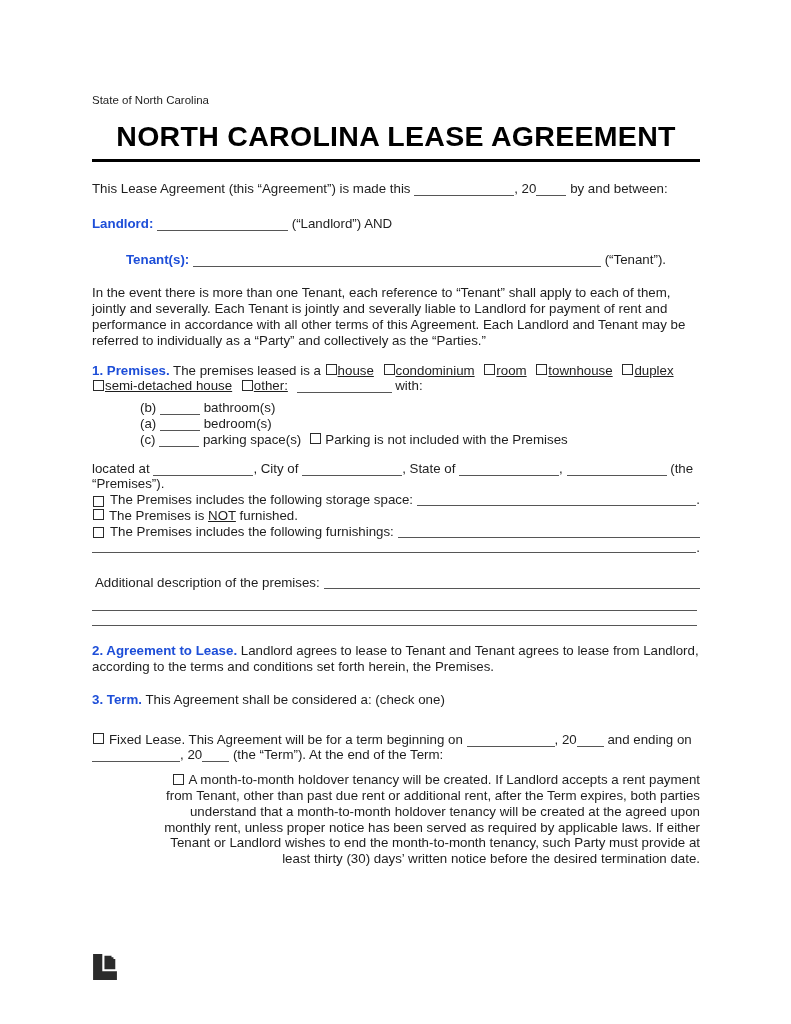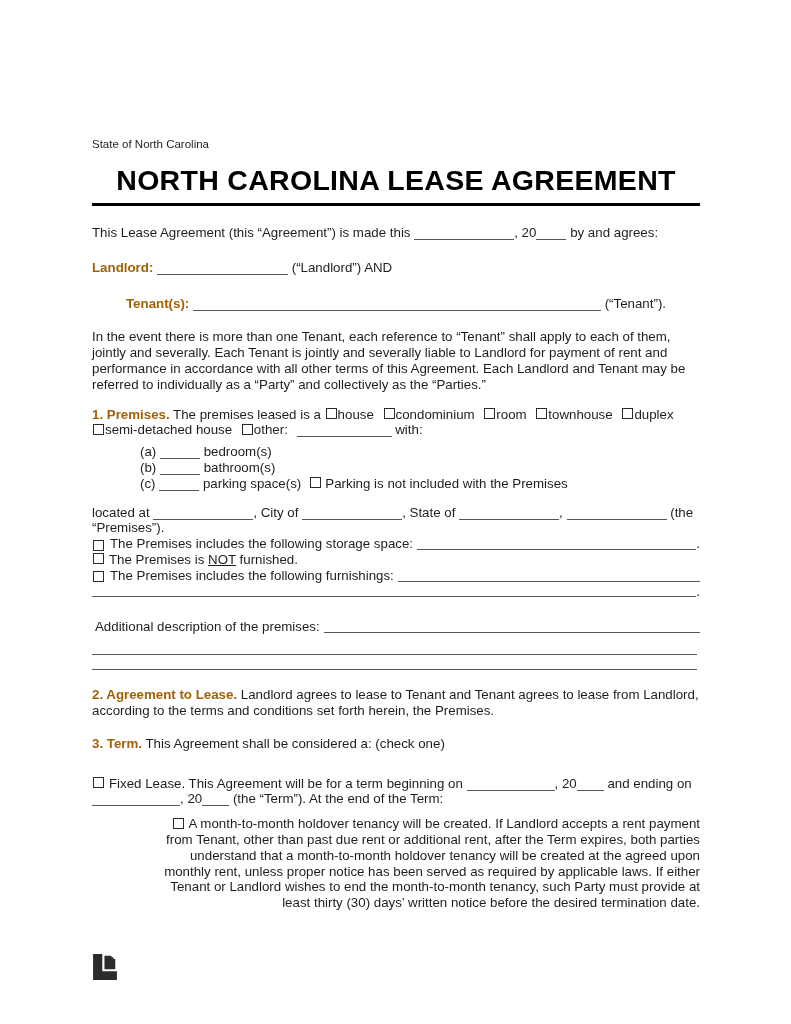--- a/index.html
+++ b/index.html
@@ -4,21 +4,21 @@
 <style>
   html,body { margin:0; padding:0; background:#ffffff; }
   .page {
     position:relative;
     width:791px; height:1024px;
     background:#ffffff;
     font-family:"Liberation Sans","DejaVu Sans",sans-serif;
     font-size:13.3px; line-height:15.8px; color:#1e1e1e;
     overflow:hidden;
   }
-  .content { padding:94px 91px 0 92px;margin-top:44px; }
+  .content { padding:94px 91px 0 92px; }
   .state-note { font-size:11.5px; line-height:13px; }
   .doc-title {
     margin:13px 0 0 0;
     font-size:28.5px; line-height:33px; font-weight:bold; color:#000;
     text-align:center; letter-spacing:0.3px;
     padding-bottom:6px; border-bottom:3.5px solid #000;
   }
   p { margin:0; }
   .mt-intro { margin-top:19px; }
   .mt-landlord { margin-top:19px; }
@@ -29,36 +29,36 @@
   .abc div { white-space:nowrap; }
   .mt-located { margin-top:13px; }
   .mt-storageh { margin-top:16px; }
   .mt-furnh { margin-top:14px; }
   .mt-additional { margin-top:20px; }
   .mt-sec2 { margin-top:17px; }
   .mt-sec3 { margin-top:17px; }
   .mt-fixed { margin-top:24px; }
   .holdover { margin-top:9px; padding-left:56px;text-align:right; }
   .indent3 { padding-left:3px; }
-  b { font-weight:bold; color:#a16207; }
+  b { font-weight:bold; color:#1d4ed8; }
   .ul { text-decoration:underline; }
   
   .blank {
     display:inline-block; height:13px;
     border-bottom:1.3px solid #565656;
     vertical-align:-3px;
   }
   
   .cb {
     display:inline-block; width:9px; height:9px;
     border:1.3px solid #2a2a2a; background:#fff;
     vertical-align:-0.5px; margin:0 1px;
   }
   .cb.sp { margin-right:5px; }
-  .opt { margin-right:5px; white-space:nowrap; }
+  .opt { margin-right:5px; white-space:nowrap;text-decoration:underline; }
   
   .fline { display:flex; align-items:center; }
   .fline .cb { margin-top:2.5px; }
   .fline .lbl { margin:0 4px 0 5px; white-space:nowrap; }
   .fline .grow {
     flex:1 1 auto; height:0; align-self:flex-end;
     border-bottom:1.3px solid #565656; margin-bottom:2px;
   }
   .fullline {
     width:605px; height:13px;
@@ -71,33 +71,33 @@
 </head>
 <body>
 
 <div class="page">
   <div class="content">
 
     <div class="state-note">State of North Carolina</div>
 
     <h1 class="doc-title">NORTH CAROLINA LEASE AGREEMENT</h1>
 
-    <p class="mt-intro"><span>This Lease Agreement (this “Agreement”) is made this</span> <span class="blank" style="width:100px"></span><span>, 20</span><span class="blank" style="width:30px"></span> <span>by and agrees:</span></p>
+    <p class="mt-intro"><span>This Lease Agreement (this “Agreement”) is made this</span> <span class="blank" style="width:100px"></span><span>, 20</span><span class="blank" style="width:30px"></span> <span>by and between:</span></p>
 
     <p class="mt-landlord"><b>Landlord:</b> <span class="blank" style="width:131px"></span> <span>(“Landlord”) AND</span></p>
 
     <p class="mt-tenant"><b>Tenant(s):</b> <span class="blank" style="width:408px"></span> <span>(“Tenant”).</span></p>
 
     <p class="mt-joint">In the event there is more than one Tenant, each reference to “Tenant” shall apply to each of them, jointly and severally. Each Tenant is jointly and severally liable to Landlord for payment of rent and performance in accordance with all other terms of this Agreement. Each Landlord and Tenant may be referred to individually as a “Party” and collectively as the “Parties.”</p>
 
     <p class="mt-sec1"><b>1. Premises.</b> <span>The premises leased is a</span> <span class="opt"><span class="cb"></span><span>house</span></span> <span class="opt"><span class="cb"></span><span>condominium</span></span> <span class="opt"><span class="cb"></span><span>room</span></span> <span class="opt"><span class="cb"></span><span>townhouse</span></span> <span class="opt"><span class="cb"></span><span>duplex</span></span> <span class="opt"><span class="cb"></span><span>semi-detached house</span></span> <span class="opt"><span class="cb"></span><span>other:</span></span> <span class="blank" style="width:95px"></span> <span>with:</span></p>
 
     <div class="abc">
+      <div><span>(b)</span> <span class="blank" style="width:40px"></span> <span>bathroom(s)</span></div>
       <div><span>(a)</span> <span class="blank" style="width:40px"></span> <span>bedroom(s)</span></div>
-      <div><span>(b)</span> <span class="blank" style="width:40px"></span> <span>bathroom(s)</span></div>
       <div><span>(c)</span> <span class="blank" style="width:40px"></span> <span>parking space(s)</span>&nbsp; <span class="cb"></span> <span>Parking is not included with the Premises</span></div>
     </div>
 
     <p class="mt-located"><span>located at</span> <span class="blank" style="width:100px"></span><span>, City of</span> <span class="blank" style="width:100px"></span><span>, State of</span> <span class="blank" style="width:100px"></span><span>,</span> <span class="blank" style="width:100px"></span> <span>(the “Premises”).</span></p>
 
     <div class="fline">
         <span class="cb"></span>
         <span class="lbl">The Premises includes the following storage space:</span>
         <span class="grow"></span>
         <span>.</span>

